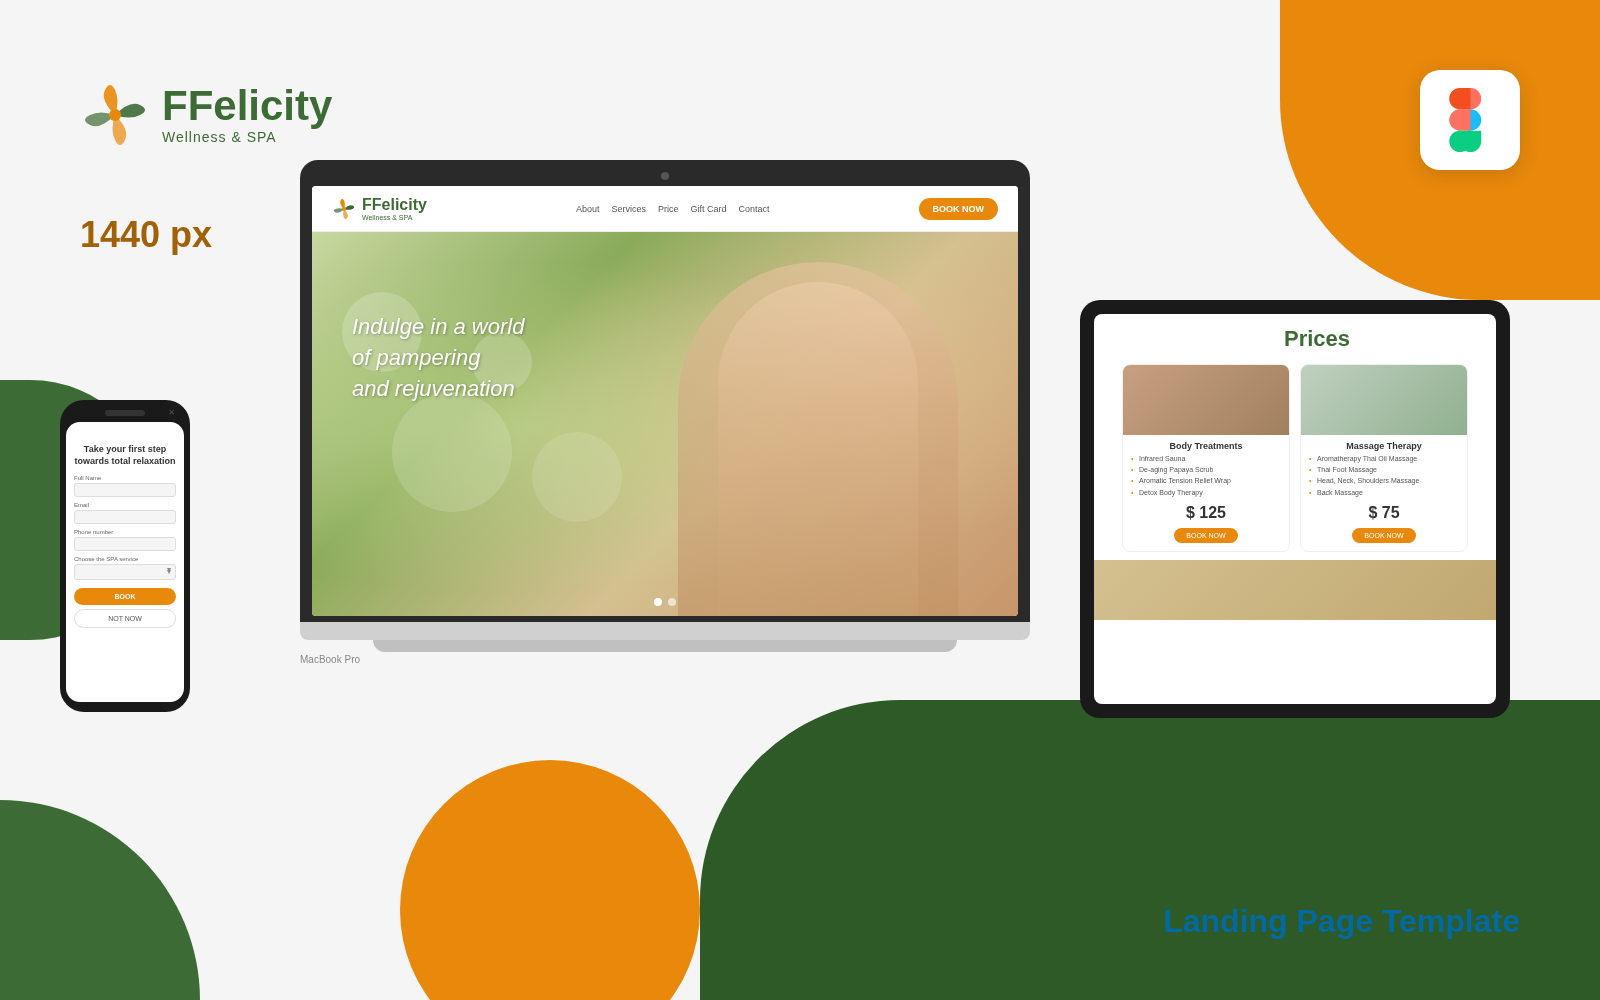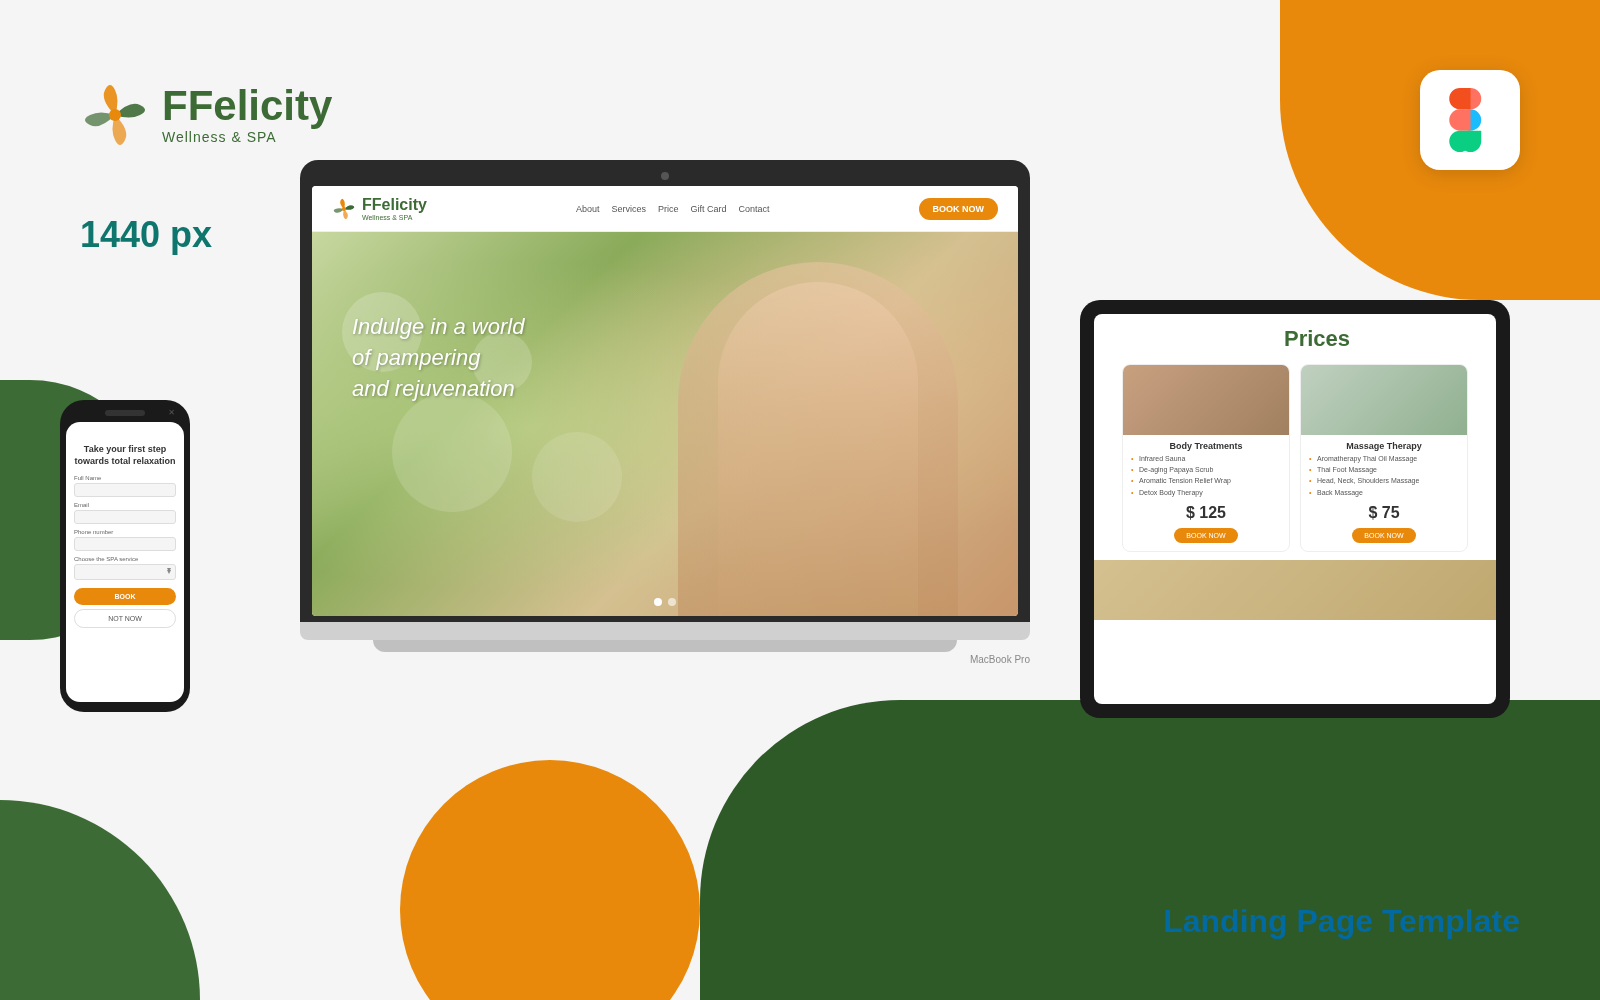--- a/index.html
+++ b/index.html
@@ -91,21 +91,21 @@
     }
 
     
     .dimensions {
       position: absolute;
       top: 210px; left: 80px;
     }
     .dimensions div {
       font-size: 36px;
       font-weight: bold;
-      color: #0f766e;
+      color: #a16207;
       line-height: 1.4;
     }
 
     
     .figma-icon {
       position: absolute;
       top: 70px; right: 80px;
       width: 100px; height: 100px;
       background: white;
       border-radius: 20px;
@@ -156,21 +156,21 @@
       position: relative;
     }
     .macbook-foot {
       background: #c0c0c0;
       height: 12px;
       width: 80%;
       margin: 0 auto;
       border-radius: 0 0 12px 12px;
     }
     .macbook-label {
-      text-align: right;
+      text-align: left;
       font-size: 10px;
       color: #888;
       margin-top: 2px;
     }
 
     
     .screen-nav {
       display: flex;
       align-items: center;
       padding: 10px 20px;

